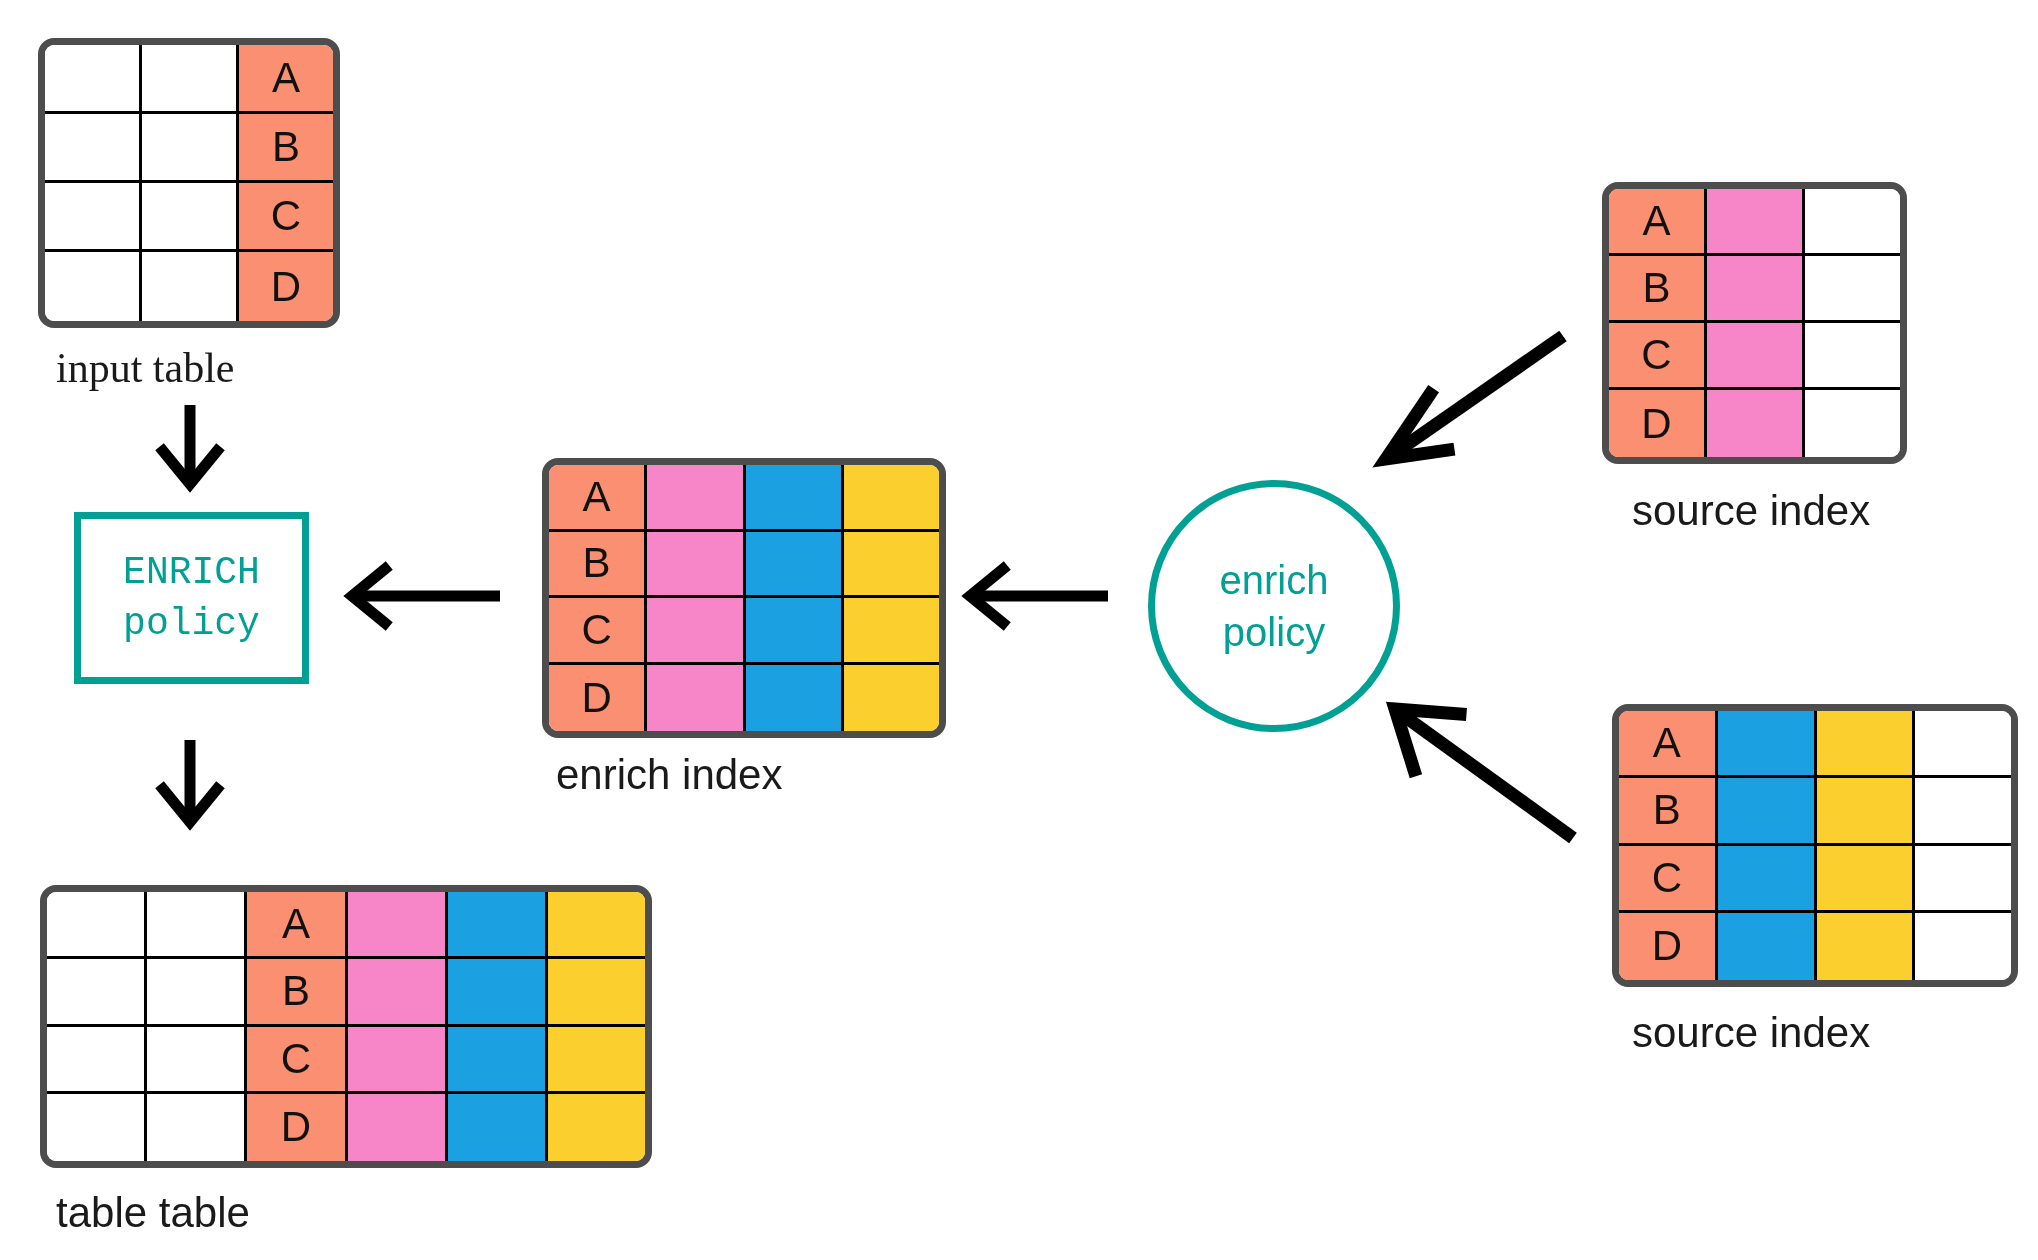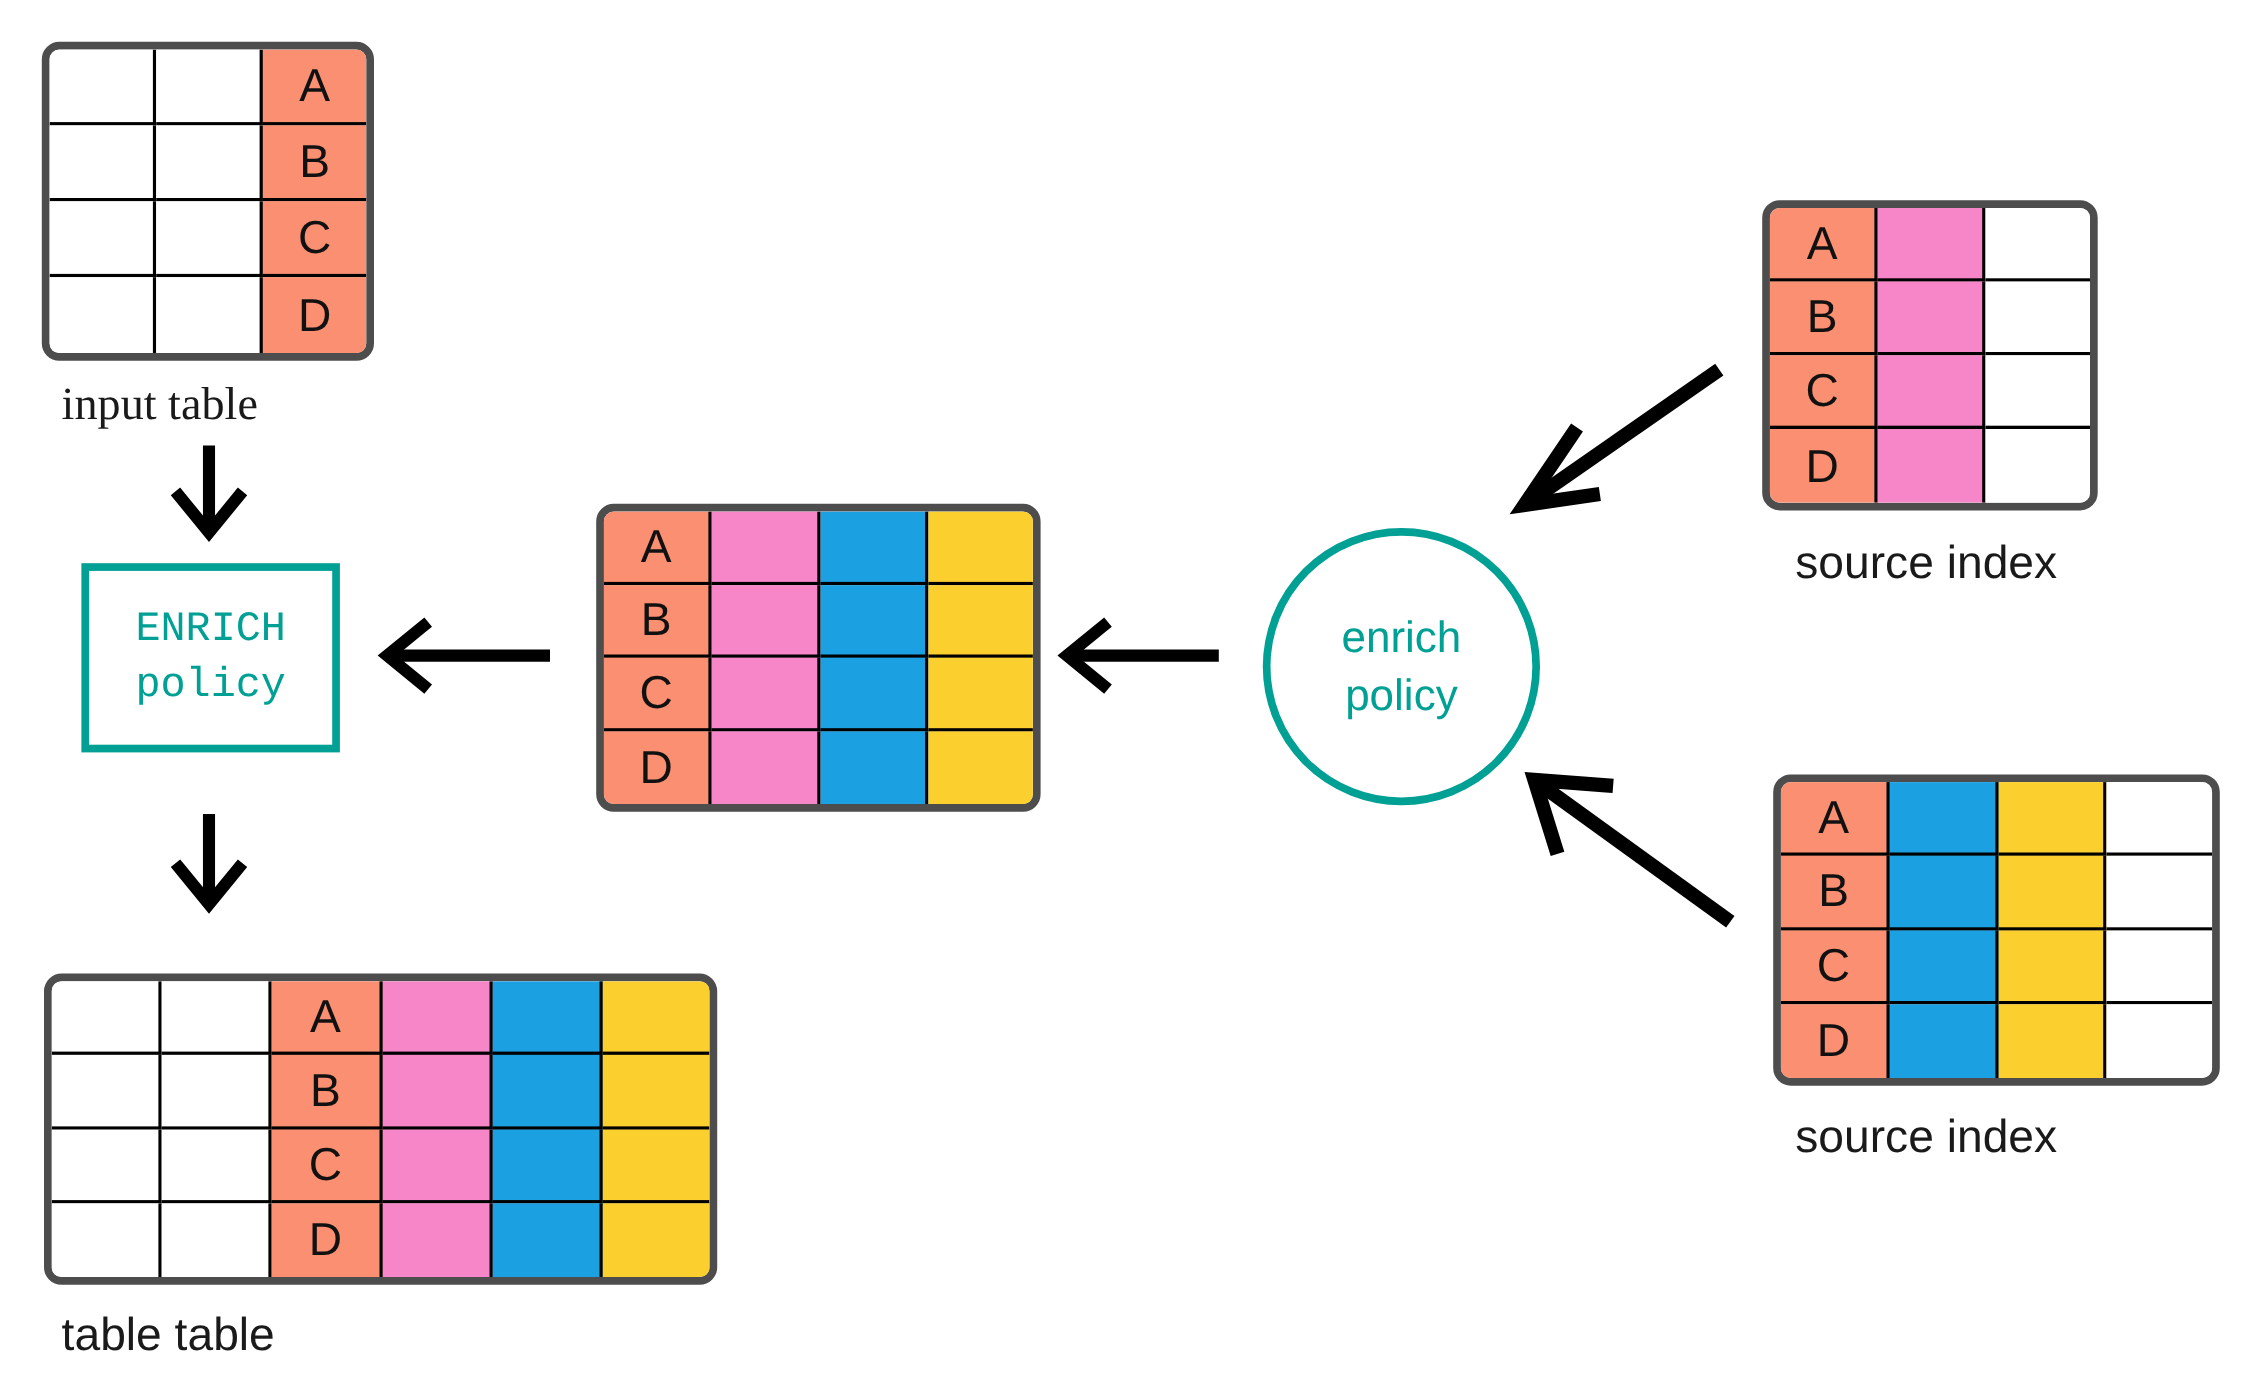--- a/index.html
+++ b/index.html
@@ -155,20 +155,21 @@
         <div class="tcell" style="background: rgb(27, 161, 226);"></div>
         <div class="tcell" style="background: rgb(251, 208, 46);"></div>
       </div>
       <div class="trow">
         <div class="tcell" style="background: rgb(250, 143, 114);">D</div>
         <div class="tcell" style="background: rgb(247, 134, 200);"></div>
         <div class="tcell" style="background: rgb(27, 161, 226);"></div>
         <div class="tcell" style="background: rgb(251, 208, 46);"></div>
       </div>
     </div>
+  <div class="caption" style="left:556px; top:752px;">enrich index</div>
 
   <div class="policy-circle" id="enrich-policy" style="left:1148px; top:480px; width:252px; height:252px;">
     <div>enrich</div>
     <div>policy</div>
   </div>
 
   <div class="tbl" id="source-index-top" style="left:1602px; top:182px; width:305px; height:282px;">
       <div class="trow">
         <div class="tcell" style="background: rgb(250, 143, 114);">A</div>
         <div class="tcell" style="background: rgb(247, 134, 200);"></div>

